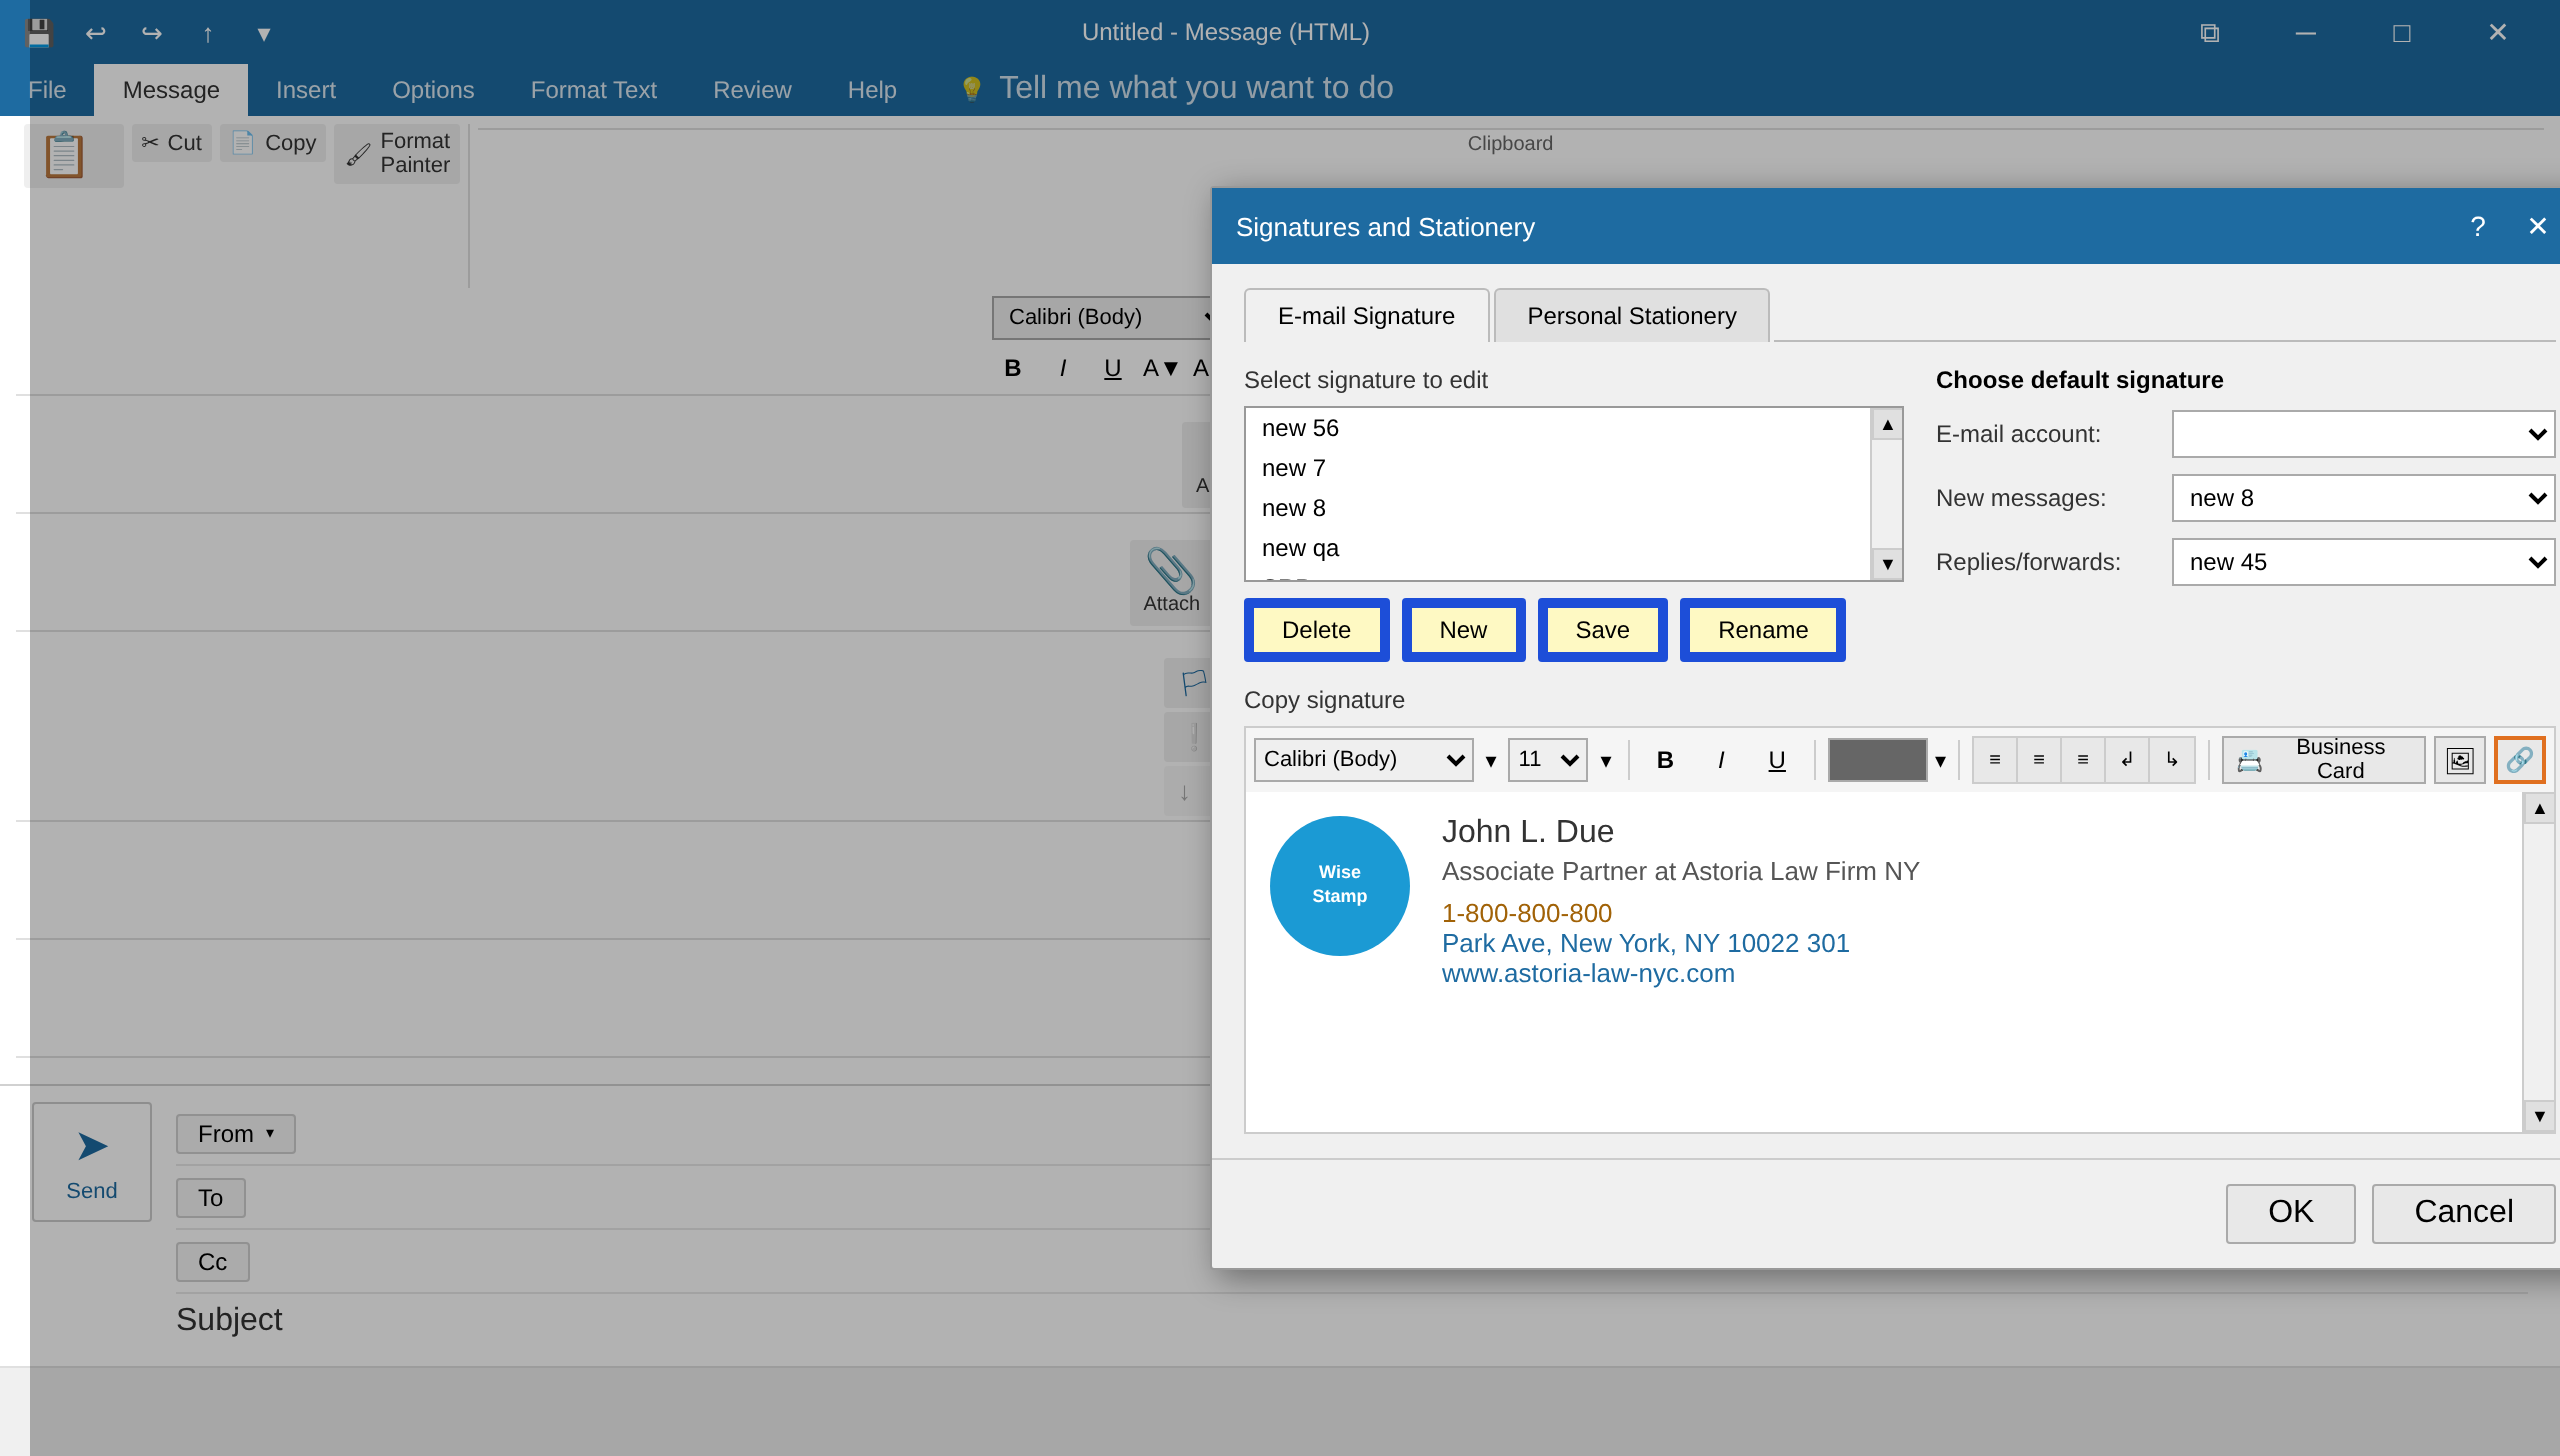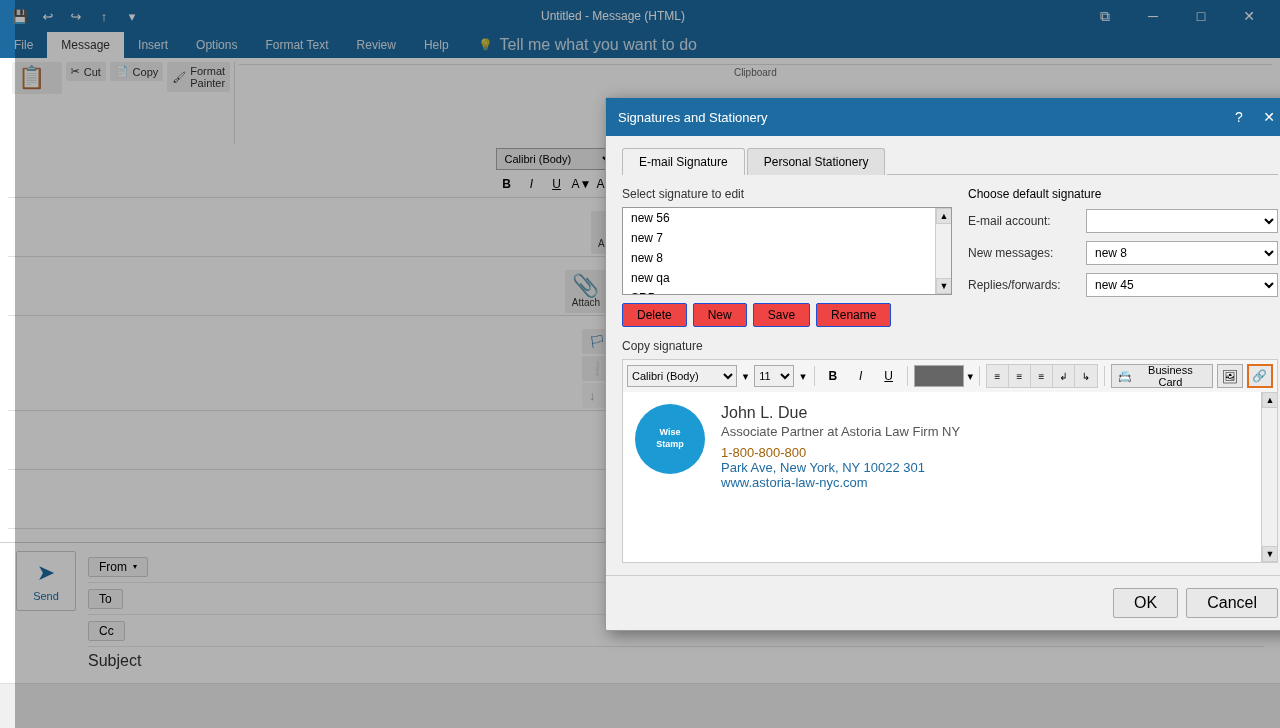--- a/index.html
+++ b/index.html
@@ -99,27 +99,27 @@
     .dialog-content { display: flex; gap: 16px; }
     .dialog-left { flex: 1; }
     .dialog-right { width: 310px; }
 
     .section-label { font-size: 12px; color: #333; margin-bottom: 6px; }
     .sig-list { list-style: none; }
     .sig-list-item { padding: 3px 8px; font-size: 12px; cursor: pointer; }
 
     .sig-buttons { display: flex; gap: 6px; margin-top: 8px; }
     .sig-btn {
-      padding: 4px 14px; font-size: 12px; border: 1px solid #1d4ed8; background: #ef4444;
+      padding: 4px 14px; font-size: 12px; border: 5px solid #1d4ed8; background: #fef9c3;
       cursor: pointer; border-radius: 2px;
     }
 
     
     .default-sig-section { }
-    .default-sig-title { font-size: 12px; font-weight: 400; margin-bottom: 8px; }
+    .default-sig-title { font-size: 12px; font-weight: 700; margin-bottom: 8px; }
     .default-sig-row { display: flex; align-items: center; margin-bottom: 8px; gap: 8px; }
     .default-sig-label { font-size: 12px; color: #333; width: 110px; flex-shrink: 0; }
     .default-sig-select { flex: 1; height: 24px; font-size: 12px; border: 1px solid #aaa; padding: 0 4px; background: #fff; }
 
     
     .edit-sig-section { margin-top: 12px; }
     .edit-sig-title { font-size: 12px; color: #333; margin-bottom: 6px; }
     .edit-toolbar {
       background: #f5f5f5; border: 1px solid #ccc; border-bottom: none;
       padding: 4px; display: flex; align-items: center; gap: 4px;

